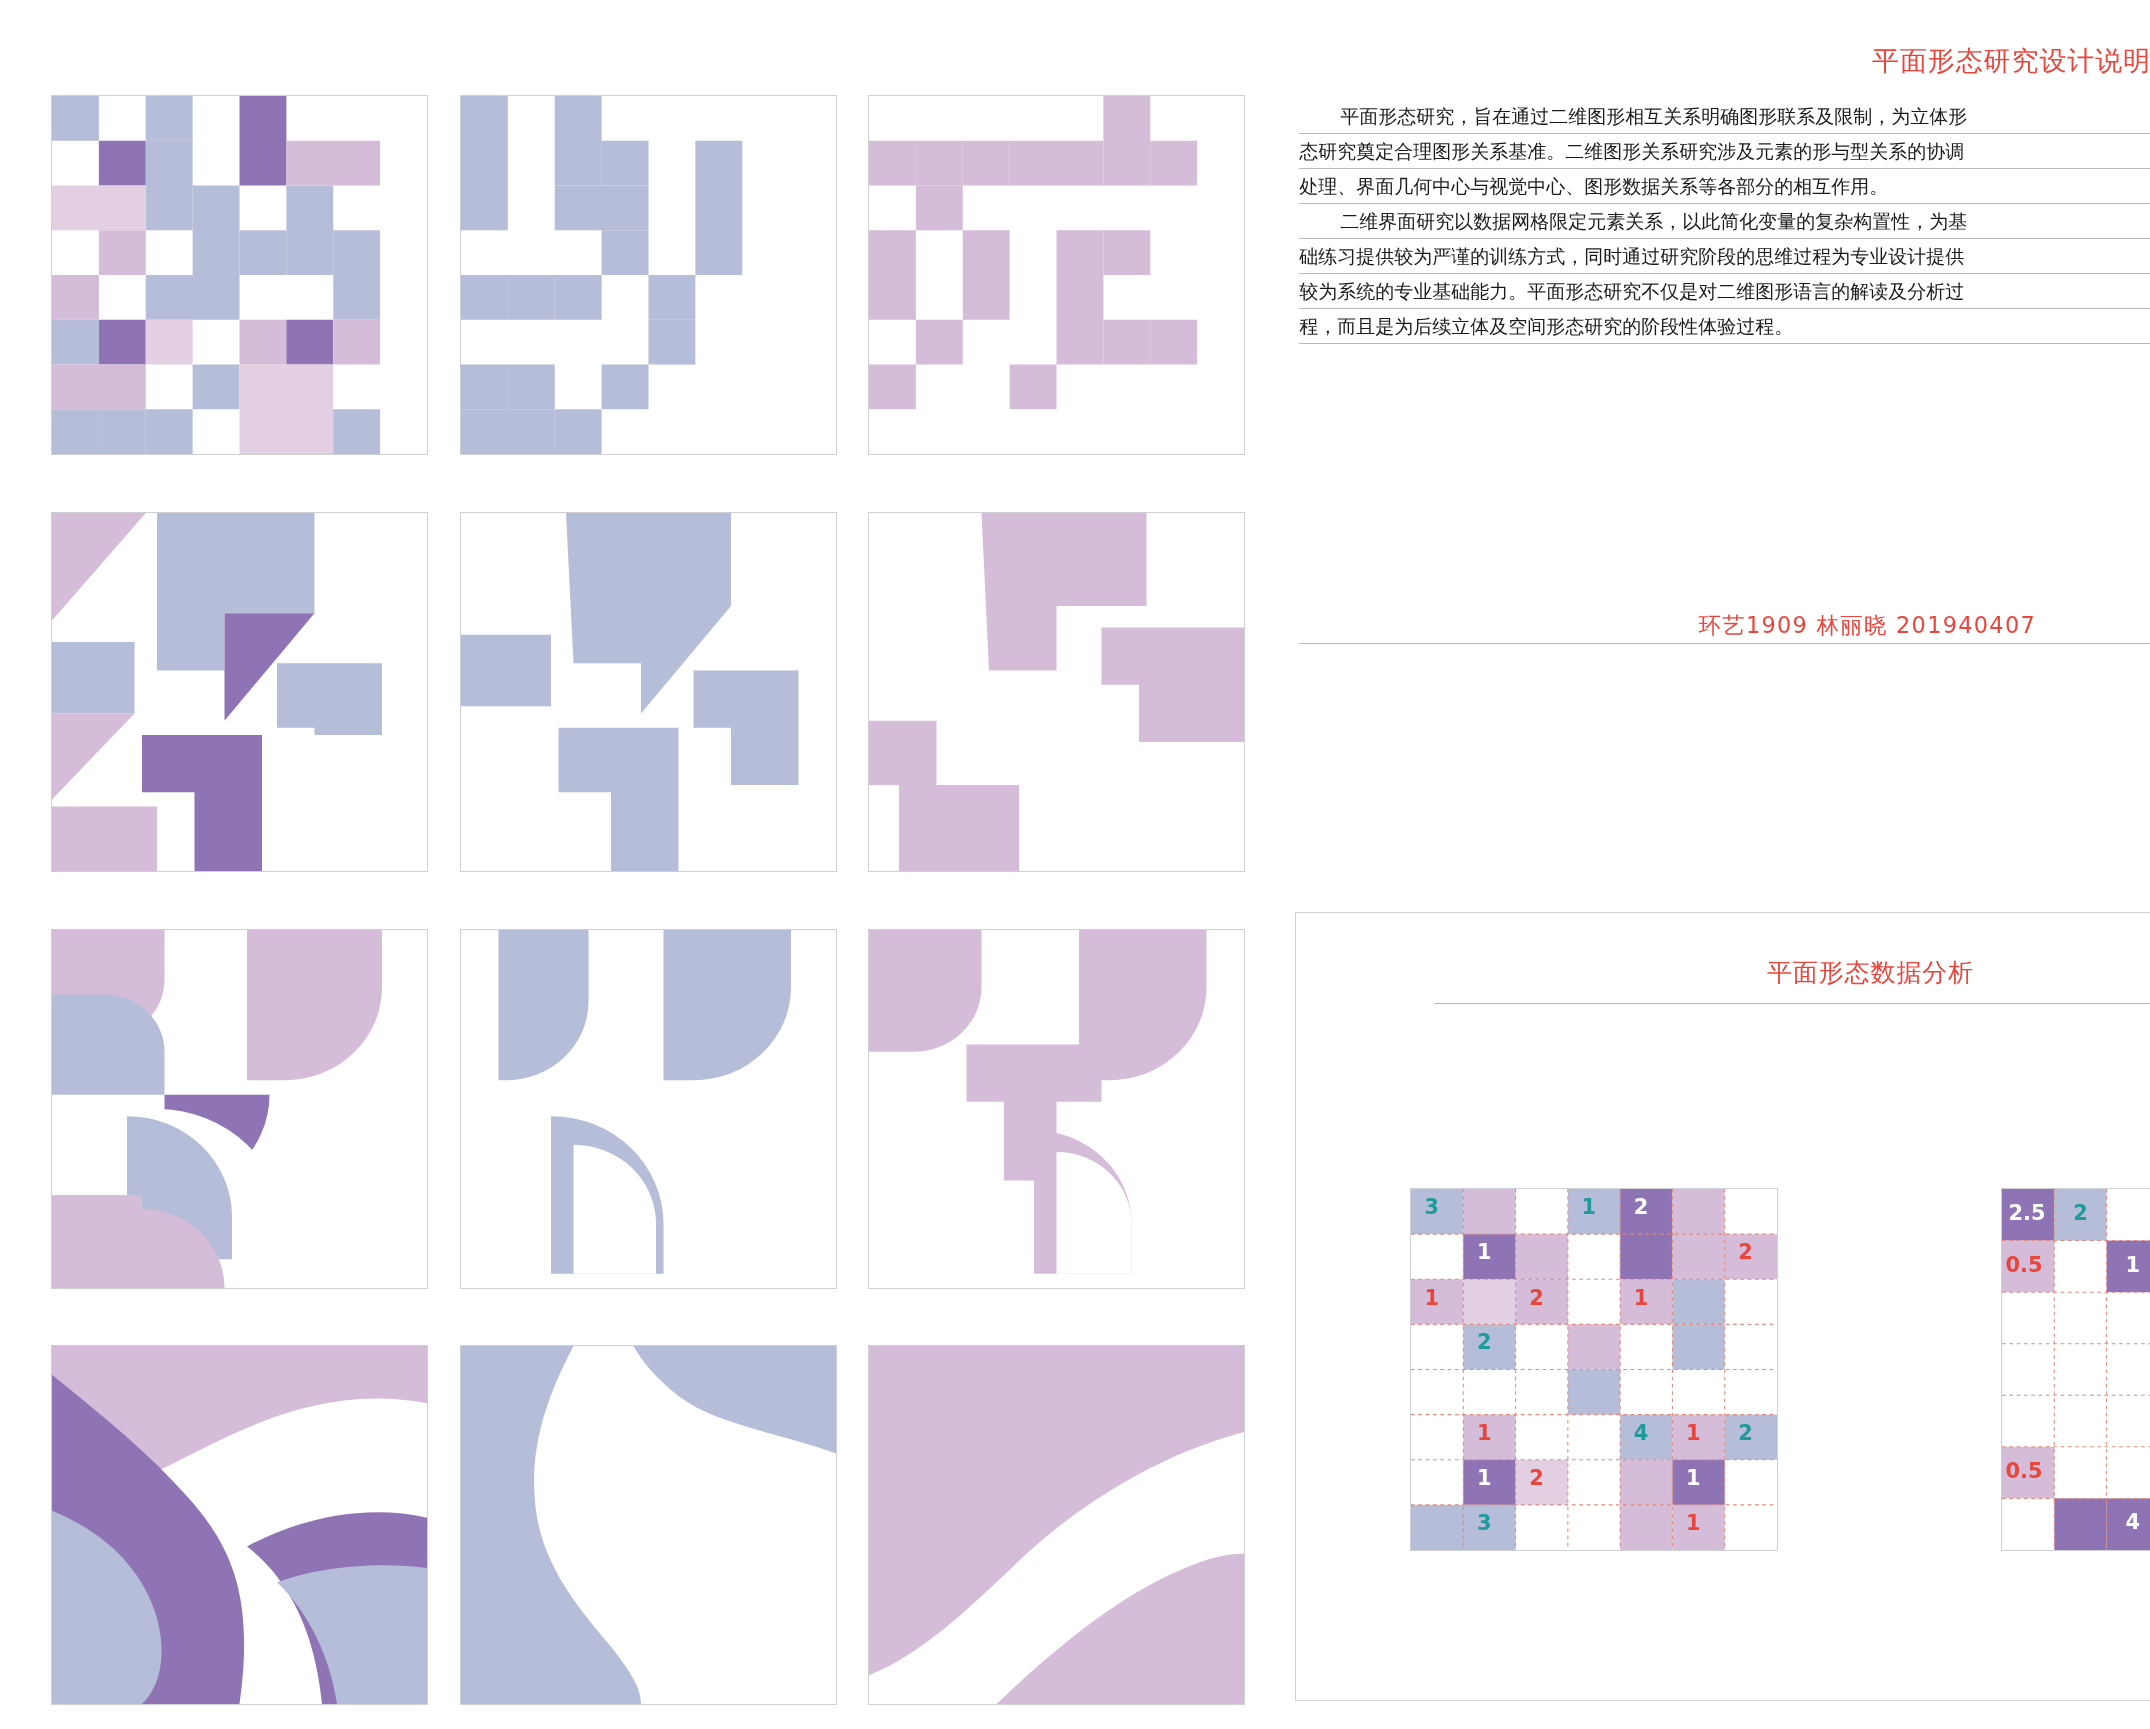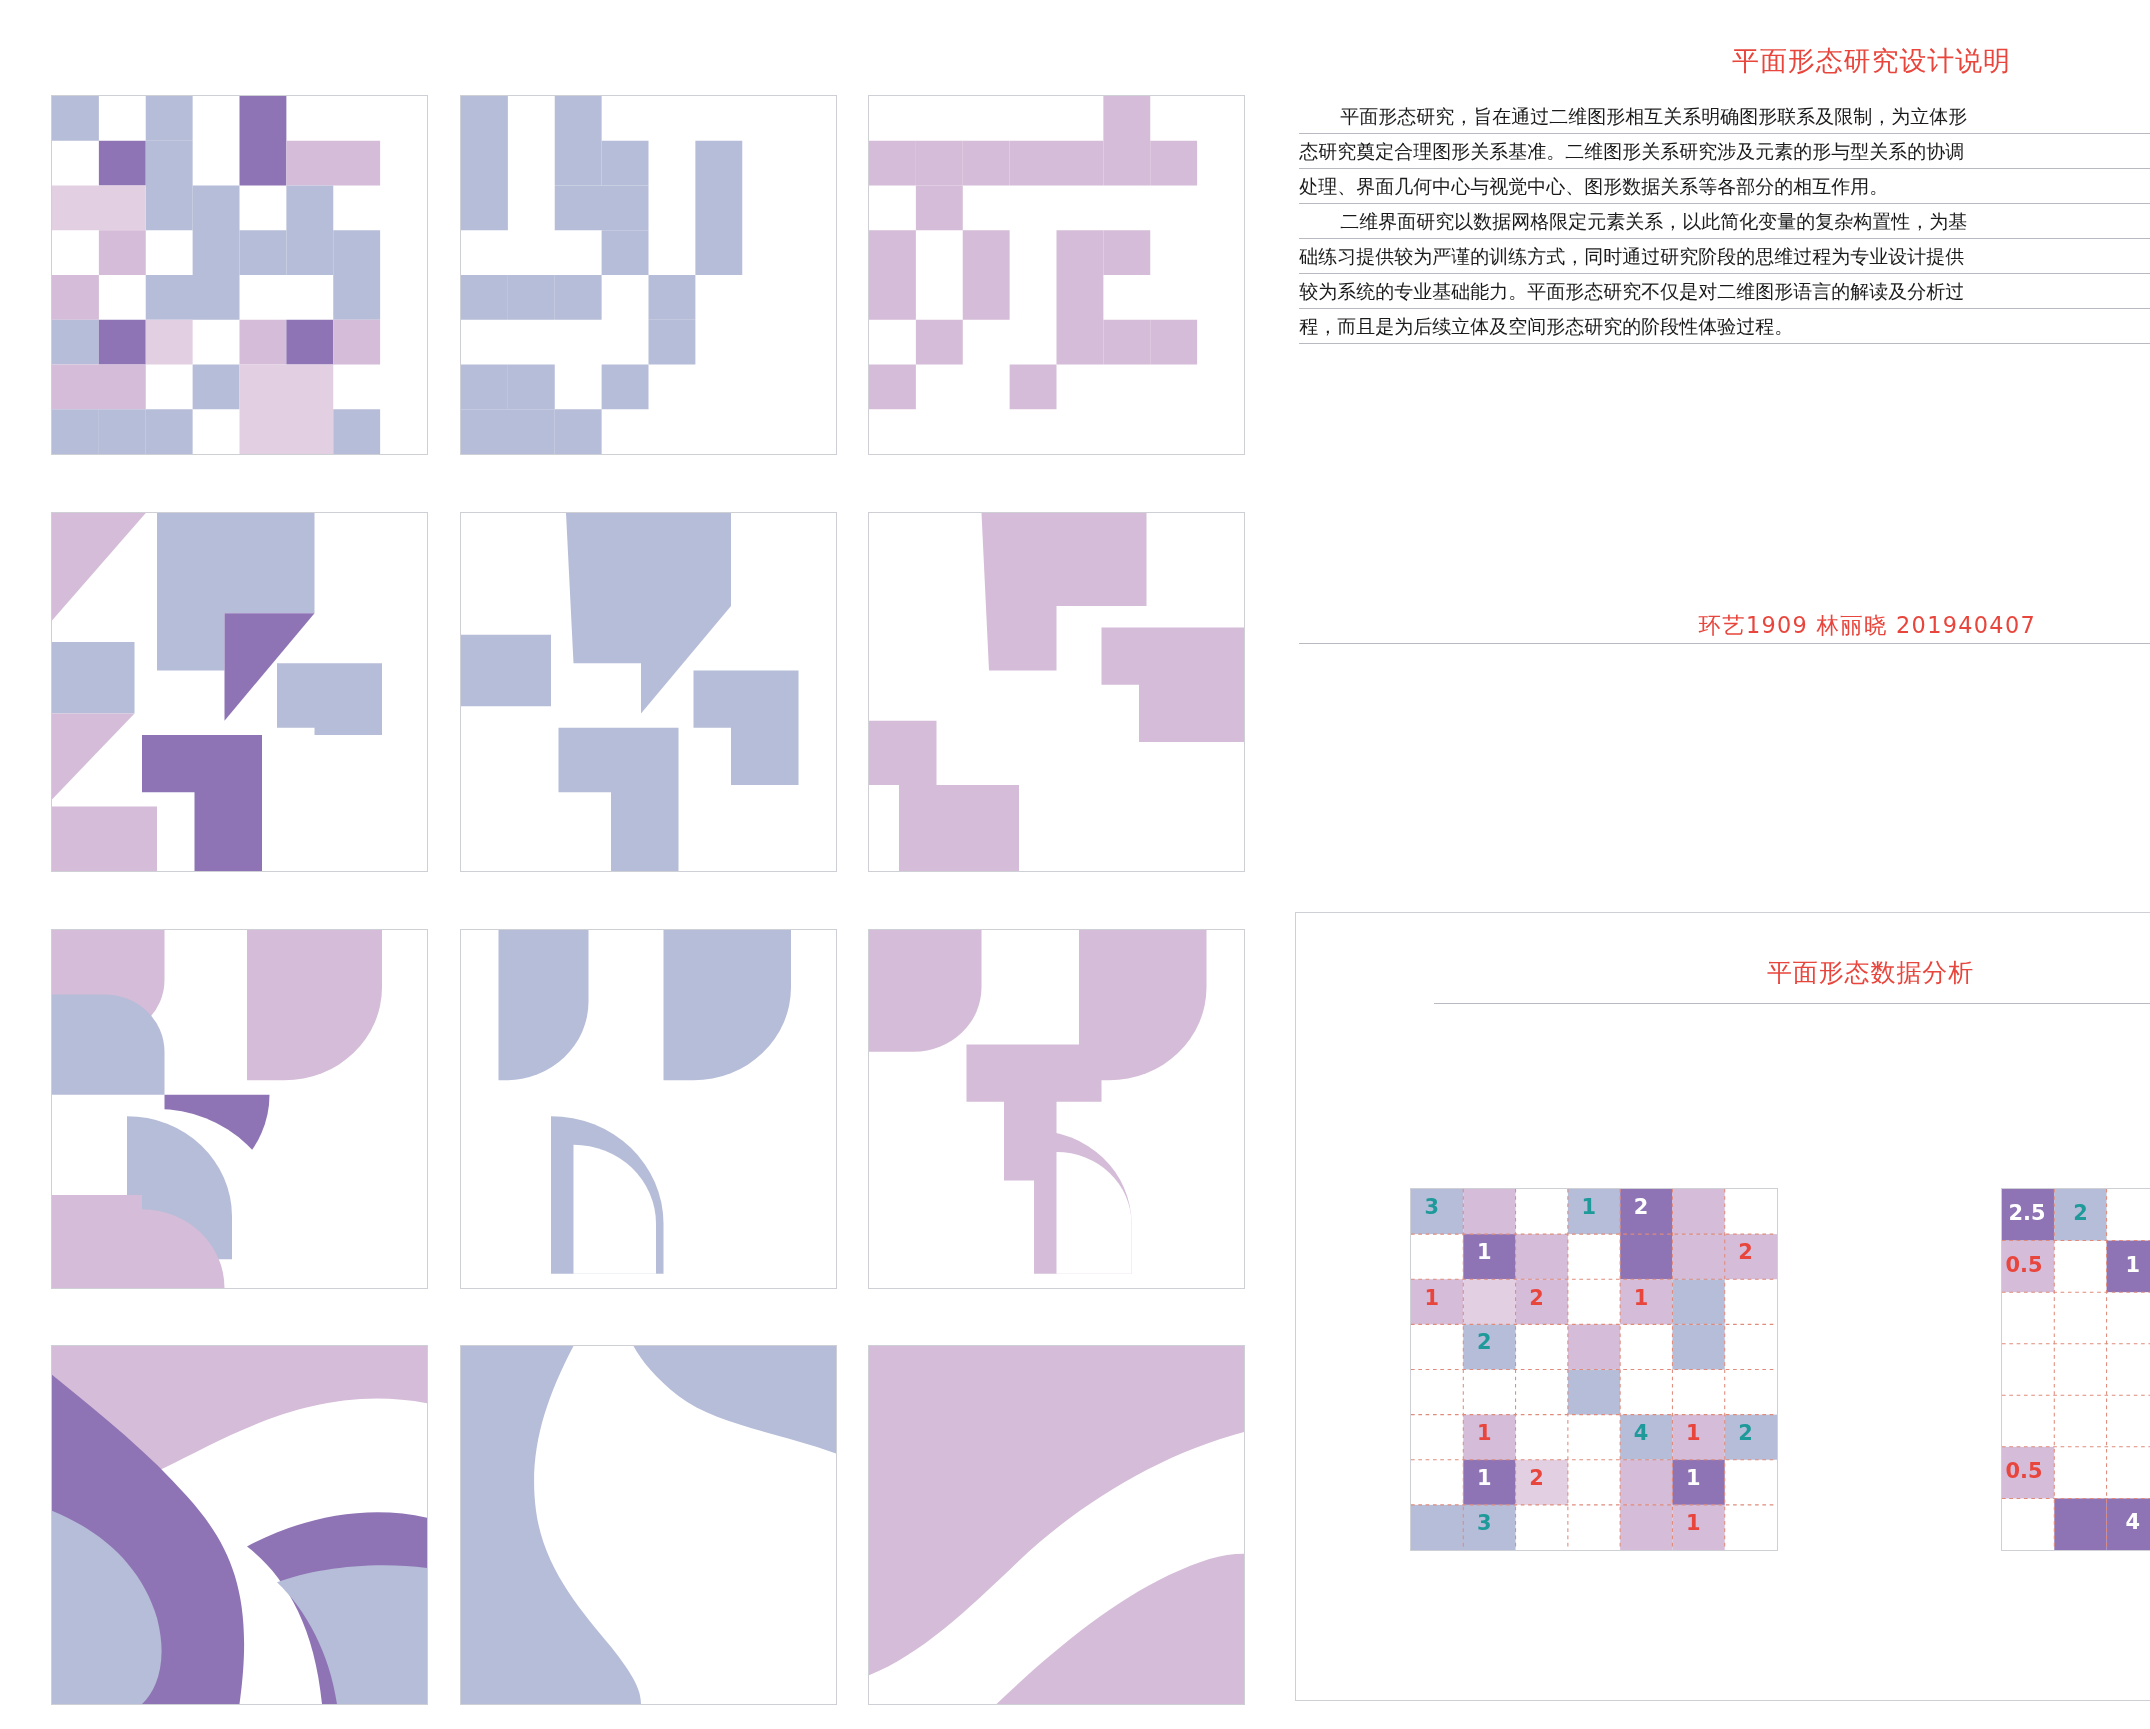--- a/index.html
+++ b/index.html
@@ -17,21 +17,21 @@
   .plate.c0{left:0;}
   .plate.c1{left:409px;}
   .plate.c2{left:817px;}
   .plate svg{display:block;width:100%;height:100%;}
 
   
   .right{position:absolute;left:1295px;top:26px;width:1157px;height:1678px;}
 
   .title-main{
     position:absolute;left:297px;top:17px;width:559px;
-    text-align:center;color:#e8453c;font-size:27px;letter-spacing:0.9px;
+    text-align:right;color:#e8453c;font-size:27px;letter-spacing:0.9px;
     font-family:"DejaVu Sans",sans-serif;
   }
 
   .para-block{position:absolute;left:4.3px;top:73px;width:1136px;}
   .rule-line{
     position:relative;height:34px;border-bottom:0.9px solid #b9b9c2;
     font-size:19px;color:#1a1a1a;line-height:34px;white-space:nowrap;
     font-family:"DejaVu Sans",sans-serif;
   }
   .rule-line.indent{text-indent:41px;}

